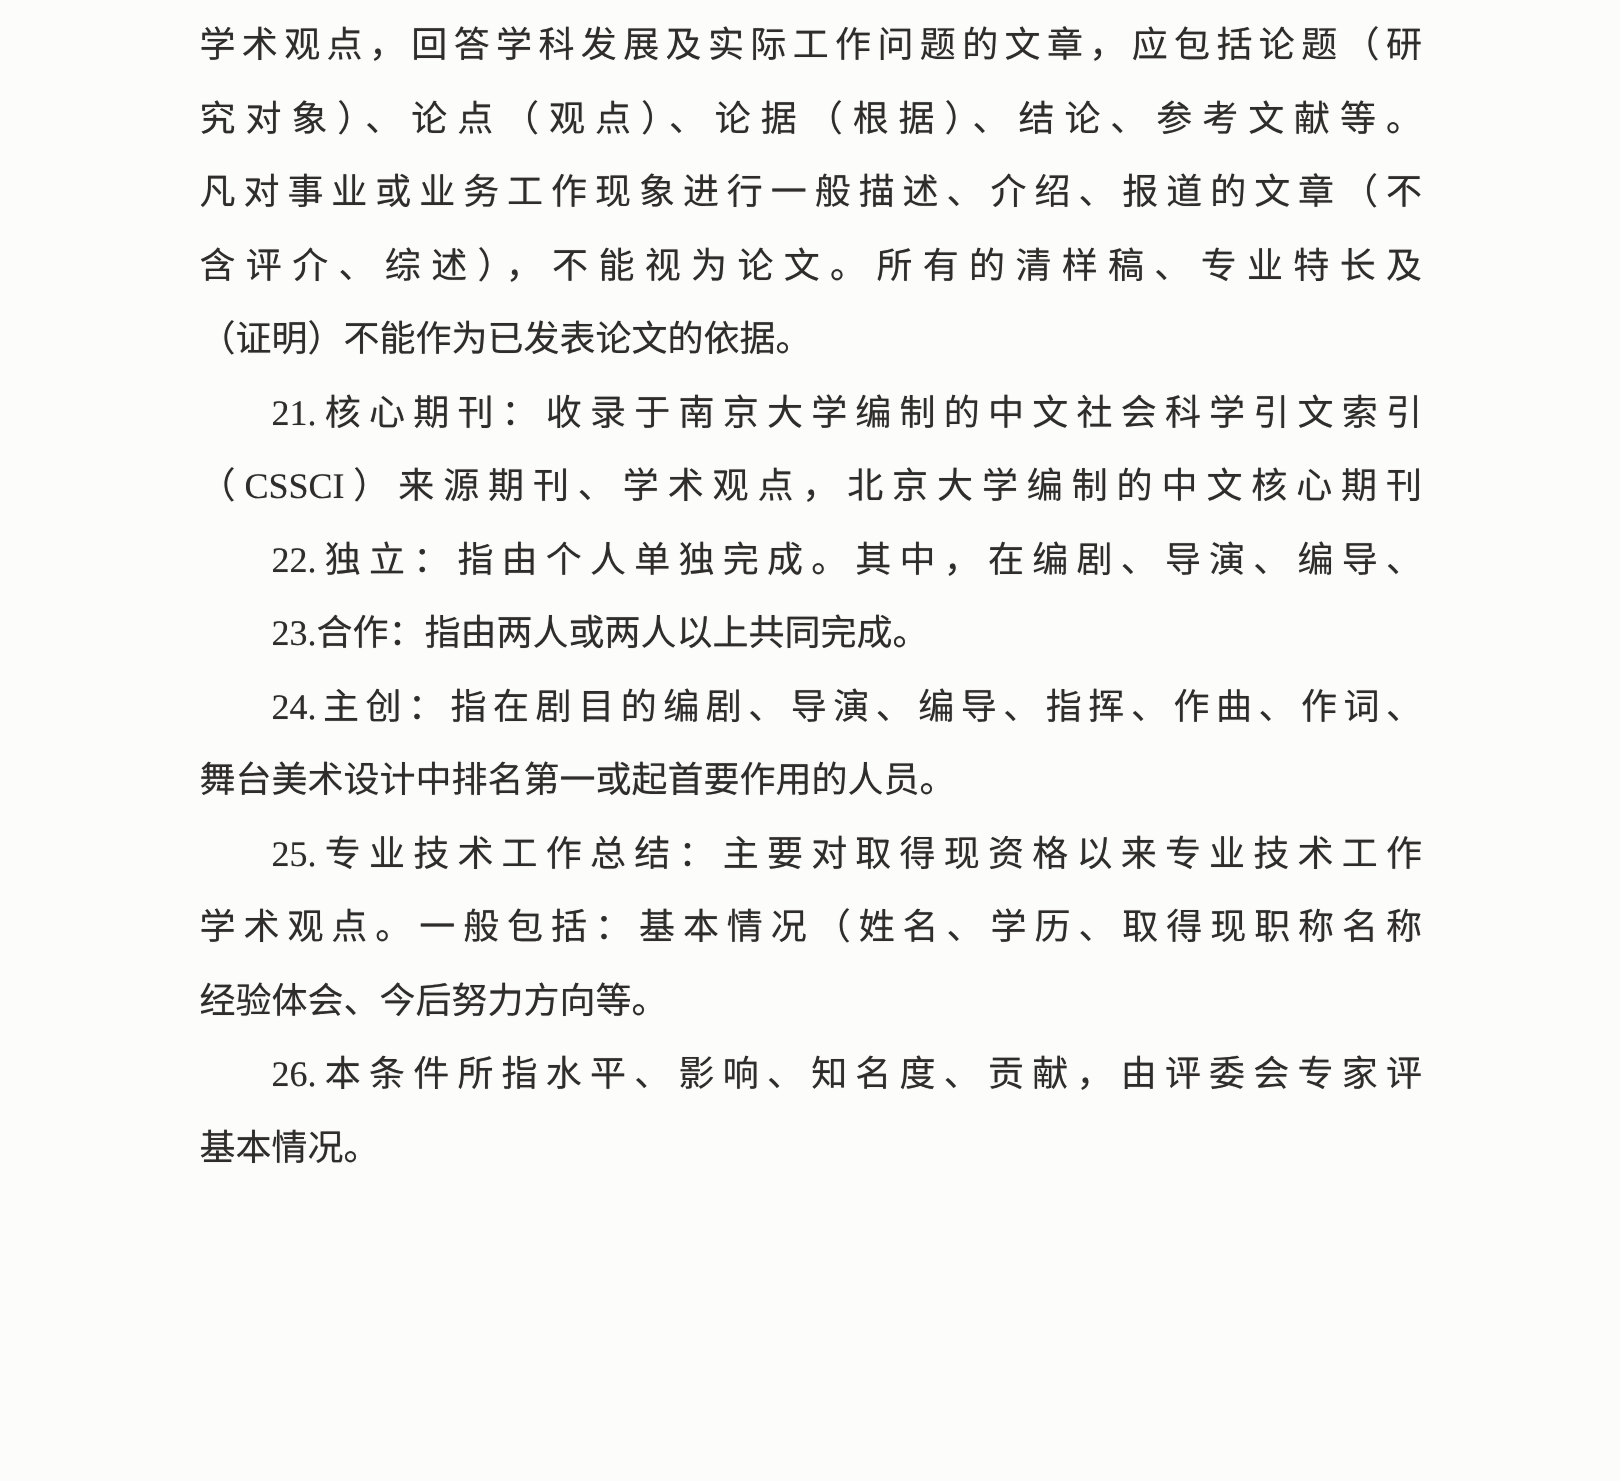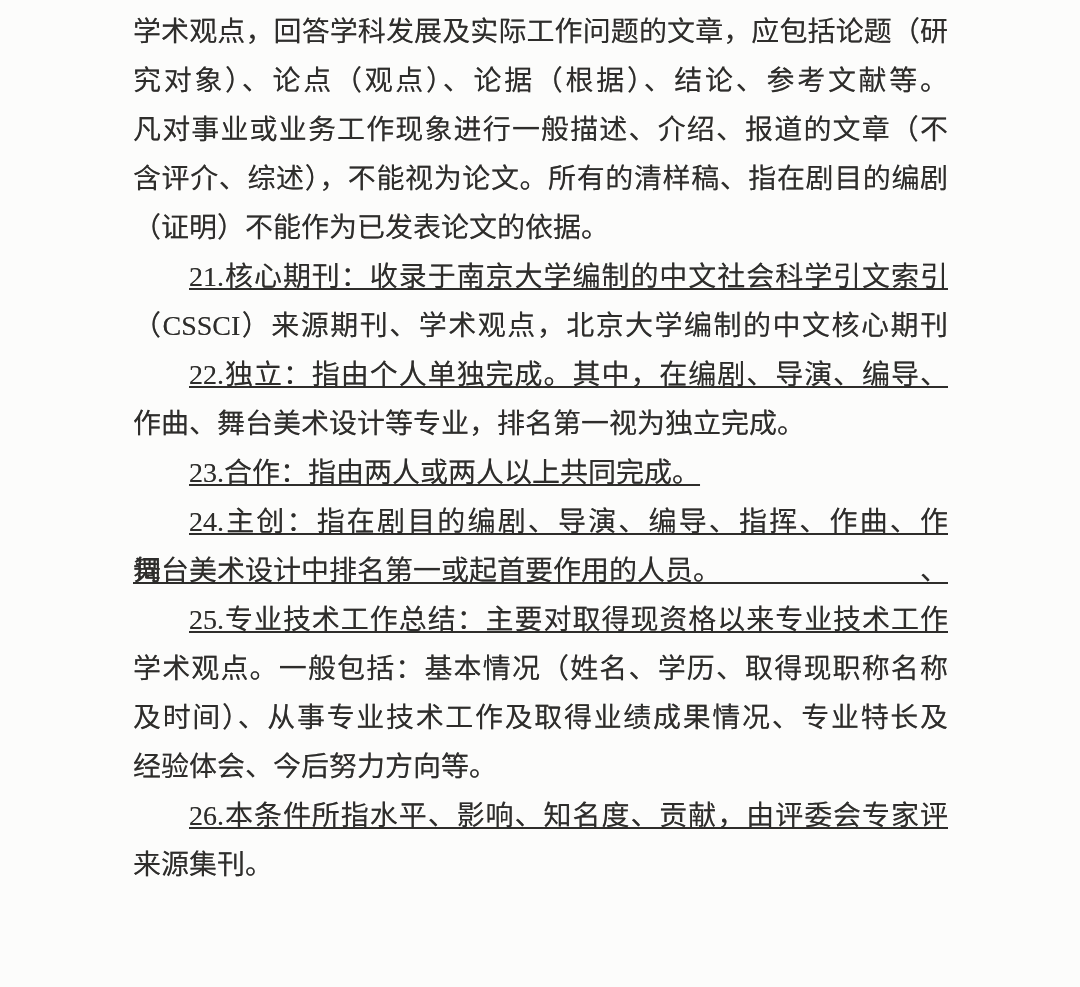--- a/index.html
+++ b/index.html
@@ -8,79 +8,77 @@
     background: #f4f4f2;
   }
   .page {
     position: relative;
     width: 1080px;
     height: 987px;
     box-sizing: border-box;
     background: #fcfcfb;
     padding: 7px 132px 0 133px;
     font-family: "Liberation Serif", "DejaVu Serif", serif;
-    font-size: 28px;
+    font-size: 24px;
     color: #2e2d2b;
     text-shadow: 0 0 0.5px rgba(46,45,43,0.55);
     overflow: hidden;
   }
   .para { margin: 0; }
   .line {
     line-height: 49px;
     height: 49px;
     text-align: justify;
     text-align-last: left;
     white-space: nowrap;
     overflow: visible;
   }
   
   .line.j {
     white-space: normal;
     text-align-last: justify;
   }
   
-  .line.indent { text-indent: 2em; text-decoration: underline; }
+  .line.indent { text-indent: 2em; }
 </style>
 </head>
 <body>
 
 <div class="page">
 
   <div class="para">
     <div class="line j">学术观点，回答学科发展及实际工作问题的文章，应包括论题（研</div>
     <div class="line j">究对象）、论点（观点）、论据（根据）、结论、参考文献等。</div>
     <div class="line j">凡对事业或业务工作现象进行一般描述、介绍、报道的文章（不</div>
-    <div class="line j">含评介、综述），不能视为论文。所有的清样稿、指在剧目的编剧</div>
+    <div class="line j">含评介、综述），不能视为论文。所有的清样稿、专业特长及</div>
     <div class="line">（证明）不能作为已发表论文的依据。</div>
   </div>
 
   <div class="para">
     <div class="line j indent">21.核心期刊：收录于南京大学编制的中文社会科学引文索引</div>
     <div class="line j">（CSSCI）来源期刊、学术观点，北京大学编制的中文核心期刊</div>
   </div>
 
   <div class="para">
     <div class="line j indent">22.独立：指由个人单独完成。其中，在编剧、导演、编导、</div>
-    <div class="line">作曲、舞台美术设计等专业，排名第一视为独立完成。</div>
   </div>
 
   <div class="para">
     <div class="line indent">23.合作：指由两人或两人以上共同完成。</div>
   </div>
 
   <div class="para">
     <div class="line j indent">24.主创：指在剧目的编剧、导演、编导、指挥、作曲、作词、</div>
     <div class="line">舞台美术设计中排名第一或起首要作用的人员。</div>
   </div>
 
   <div class="para">
     <div class="line j indent">25.专业技术工作总结：主要对取得现资格以来专业技术工作</div>
     <div class="line j">学术观点。一般包括：基本情况（姓名、学历、取得现职称名称</div>
-    <div class="line j">及时间）、从事专业技术工作及取得业绩成果情况、专业特长及</div>
     <div class="line">经验体会、今后努力方向等。</div>
   </div>
 
   <div class="para">
     <div class="line j indent">26.本条件所指水平、影响、知名度、贡献，由评委会专家评</div>
-    <div class="line">来源集刊。</div>
+    <div class="line">基本情况。</div>
   </div>
 
 </div>
 
 </body></html>

